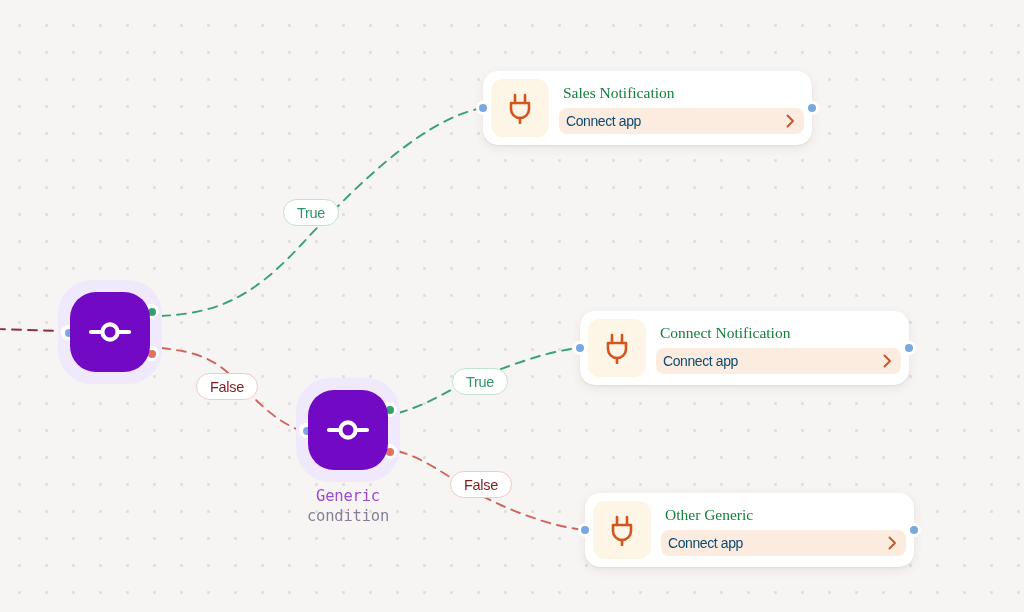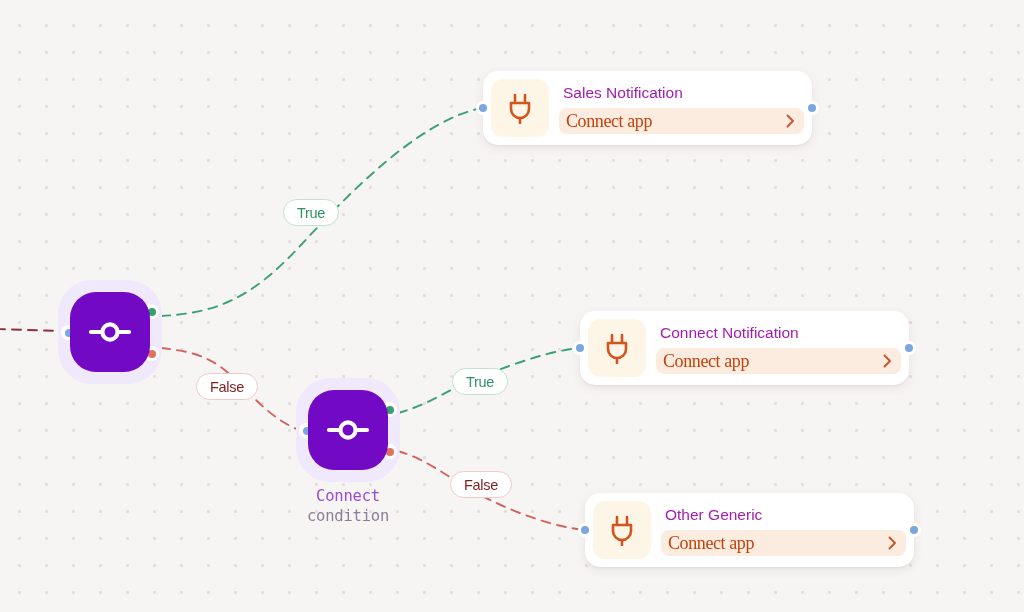--- a/index.html
+++ b/index.html
@@ -142,41 +142,41 @@
   .card-body {
     flex: 1 1 auto;
     height: 58px;
     display: flex;
     flex-direction: column;
     justify-content: center;
     padding-left: 10px;
     min-width: 0;
   }
   .card-title {
-    font-family: Liberation Sans, sans-serif;
+    font-family: Liberation Serif, serif;
     font-size: 15.5px;
-    color: #a21caf;
+    color: #15803d;
     line-height: 22px;
     padding-left: 4px;
     white-space: nowrap;
   }
   .card-connect {
     margin-top: 4px;
     height: 26px;
     border-radius: 8px;
     background: #fcece0;
     display: flex;
     align-items: center;
     justify-content: space-between;
     padding: 0 9px 0 7px;
   }
   .card-connect-label {
-    font-family: Liberation Serif, serif;
-    font-size: 18px;
-    color: #c2410c;
+    font-family: Liberation Sans, sans-serif;
+    font-size: 14px;
+    color: #0c4a6e;
     letter-spacing: -0.4px;
   }
   .chev {
     color: #c2572c;
     line-height: 0;
   }
   .card-port {
     position: absolute;
     width: 14px;
     height: 14px;
@@ -267,21 +267,21 @@
       </div>
 
     <div class="cond-tile">
       <svg width="44" height="26" viewBox="0 0 44 26">
         <line x1="3" y1="13" x2="41" y2="13" stroke="#ffffff" stroke-width="4.2" stroke-linecap="round"></line>
         <circle cx="22" cy="13" r="7.6" fill="#7209c4" stroke="#ffffff" stroke-width="4.2"></circle>
       </svg>
     </div>
 
     <div class="cond-label">
-      <span class="l1">Connect</span>
+      <span class="l1">Generic</span>
       <span class="l2">condition</span>
     </div>
   </div>
 
   <div class="card" style="left:483px; top:71px;">
     <div class="card-port card-port-left">
         <i></i>
       </div>
     <div class="card-port card-port-right">
         <i></i>

